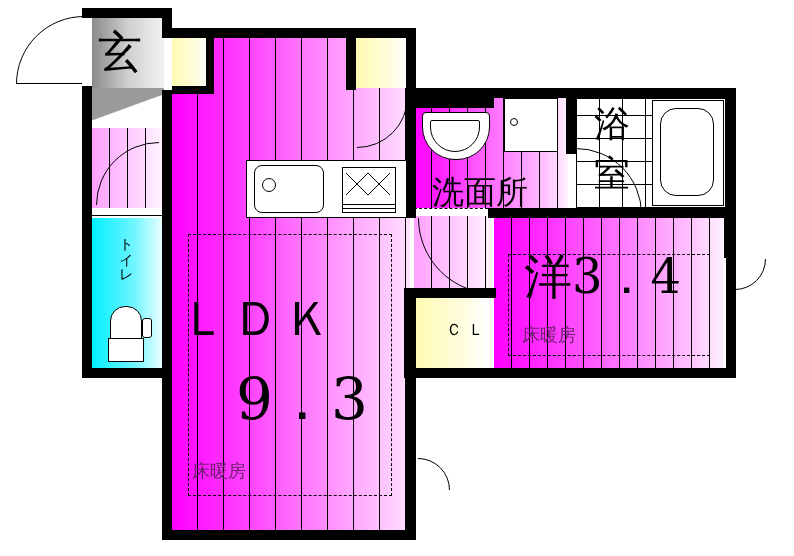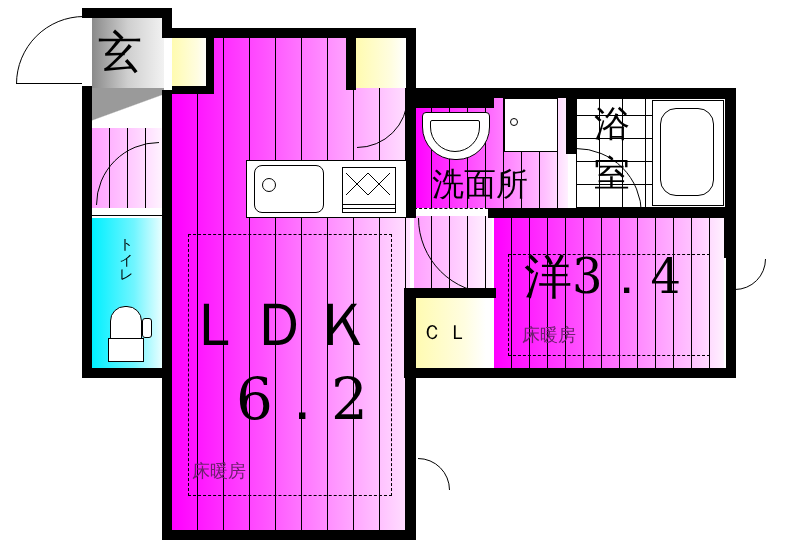--- a/index.html
+++ b/index.html
@@ -44,41 +44,41 @@
 <div class="abs closet" style="left:356px;top:36px;width:50px;height:52px;"></div>
 <div class="door-arc" style="left:306px;top:46px;width:100px;height:100px;border-radius:50%;clip-path:inset(50% 0 0 50%);"></div>
 
 <div class="fixture" style="left:246px;top:160px;width:160px;height:56px;"></div>
 <div class="fixture" style="left:254px;top:165px;width:68px;height:46px;border-radius:8px;"></div>
 <div class="abs" style="left:262px;top:178px;width:14px;height:14px;border:1px solid #000;border-radius:50%;"></div>
 <div class="fixture" style="left:342px;top:167px;width:52px;height:44px;background:repeating-linear-gradient(0deg,#fff 0,#fff 3px,#000 3px,#000 4px) bottom/100% 10px no-repeat,#fff;"></div>
 <div class="abs" style="left:346px;top:171px;width:44px;height:26px;background:linear-gradient(45deg,transparent 48%,#000 49%,#000 51%,transparent 52%),linear-gradient(-45deg,transparent 48%,#000 49%,#000 51%,transparent 52%);background-size:22px 26px;"></div>
 
 <div class="dash" style="left:188px;top:234px;width:202px;height:260px;"></div>
-<div class="label" style="left:186px;top:294px;font-size:60px;letter-spacing:4px;">ＬＤＫ</div>
-<div class="label" style="left:236px;top:370px;font-size:58px;">6．2</div>
+<div class="label" style="left:180px;top:294px;font-size:48px;letter-spacing:4px;">ＬＤＫ</div>
+<div class="label" style="left:236px;top:370px;font-size:58px;">9．3</div>
 <div class="label" style="left:192px;top:462px;font-size:18px;color:#702070;font-family:'DejaVu Sans',sans-serif;">床暖房</div>
 
 <div class="abs" style="left:193px;top:532px;width:132px;height:8px;background:#fff;border-top:1px solid #000;border-bottom:1px solid #000;"></div>
 
 <div class="abs" style="left:406px;top:458px;width:10px;height:30px;background:#fff;border:1px solid #000;"></div>
 <div class="door-arc" style="left:386px;top:458px;width:62px;height:62px;border-radius:50%;clip-path:inset(0 0 50% 50%);"></div>
 
 <div class="abs floor-light" style="left:414px;top:216px;width:78px;height:80px;"></div>
 <div class="door-arc" style="left:418px;top:142px;width:150px;height:150px;border-radius:50%;clip-path:inset(50% 50% 0 0);"></div>
 
 <div class="abs closet" style="left:414px;top:298px;width:72px;height:72px;"></div>
-<div class="label" style="left:422px;top:322px;font-size:20px;letter-spacing:6px;">ＣＬ</div>
+<div class="label" style="left:446px;top:322px;font-size:16px;letter-spacing:6px;">ＣＬ</div>
 
 <div class="abs floor-mag-r" style="left:414px;top:98px;width:154px;height:110px;"></div>
 <div class="fixture" style="left:422px;top:112px;width:66px;height:46px;border-radius:4px 4px 33px 33px;"></div>
 <div class="abs" style="left:430px;top:120px;width:50px;height:32px;border:1px solid #000;border-radius:2px 2px 25px 25px;background:#fff;"></div>
 <div class="fixture" style="left:504px;top:98px;width:52px;height:52px;"></div>
 <div class="abs" style="left:510px;top:118px;width:8px;height:8px;border:1px solid #000;border-radius:50%;"></div>
-<div class="label" style="left:432px;top:168px;font-size:32px;">洗面所</div>
+<div class="label" style="left:432px;top:176px;font-size:32px;">洗面所</div>
 <div class="dash" style="left:414px;top:208px;width:150px;height:0;border-width:1px 0 0 0;"></div>
 
 <div class="abs bath" style="left:576px;top:98px;width:150px;height:110px;background-image:repeating-linear-gradient(0deg,transparent 0,transparent 22px,#000 22px,#000 23px),repeating-linear-gradient(90deg,transparent 0,transparent 22px,#000 22px,#000 23px);background-size:78px 100%;background-repeat:no-repeat;"></div>
 <div class="fixture" style="left:652px;top:100px;width:70px;height:104px;"></div>
 <div class="abs" style="left:660px;top:108px;width:54px;height:88px;border:1px solid #000;border-radius:16px;background:#fff;"></div>
 <div class="door-arc" style="left:510px;top:148px;width:130px;height:130px;border-radius:50%;clip-path:inset(0 0 50% 50%);"></div>
 <div class="label" style="left:594px;top:106px;font-size:36px;">浴</div>
 <div class="label" style="left:594px;top:156px;font-size:36px;">室</div>
 
 <div class="abs floor-mag-r" style="left:494px;top:218px;width:230px;height:152px;"></div>

